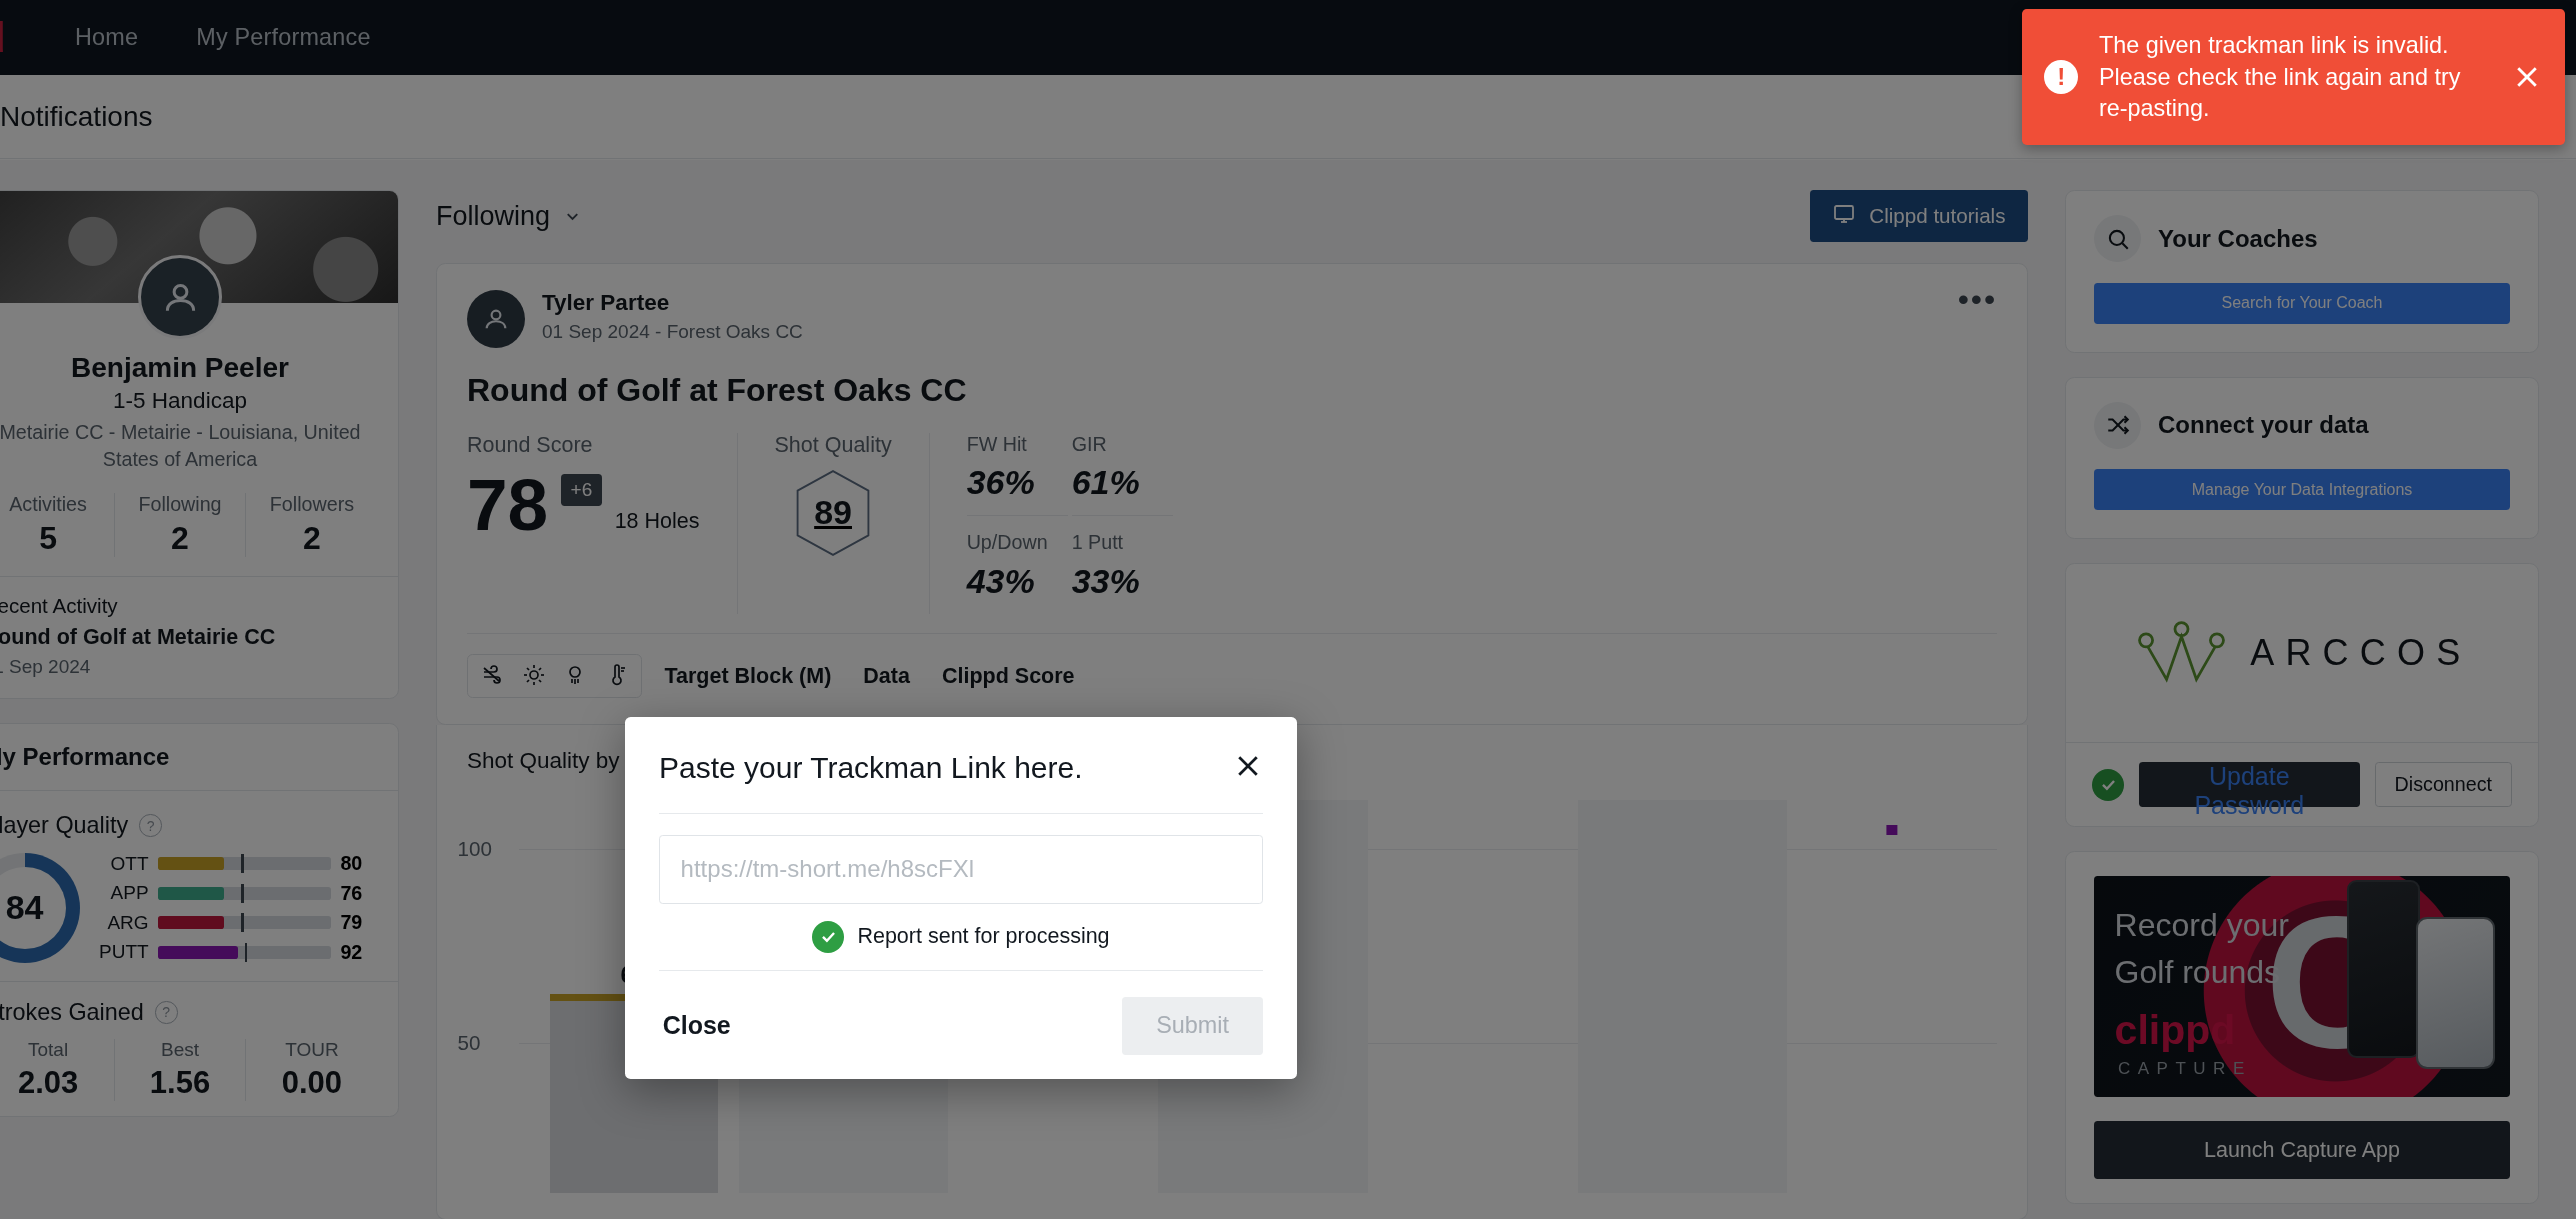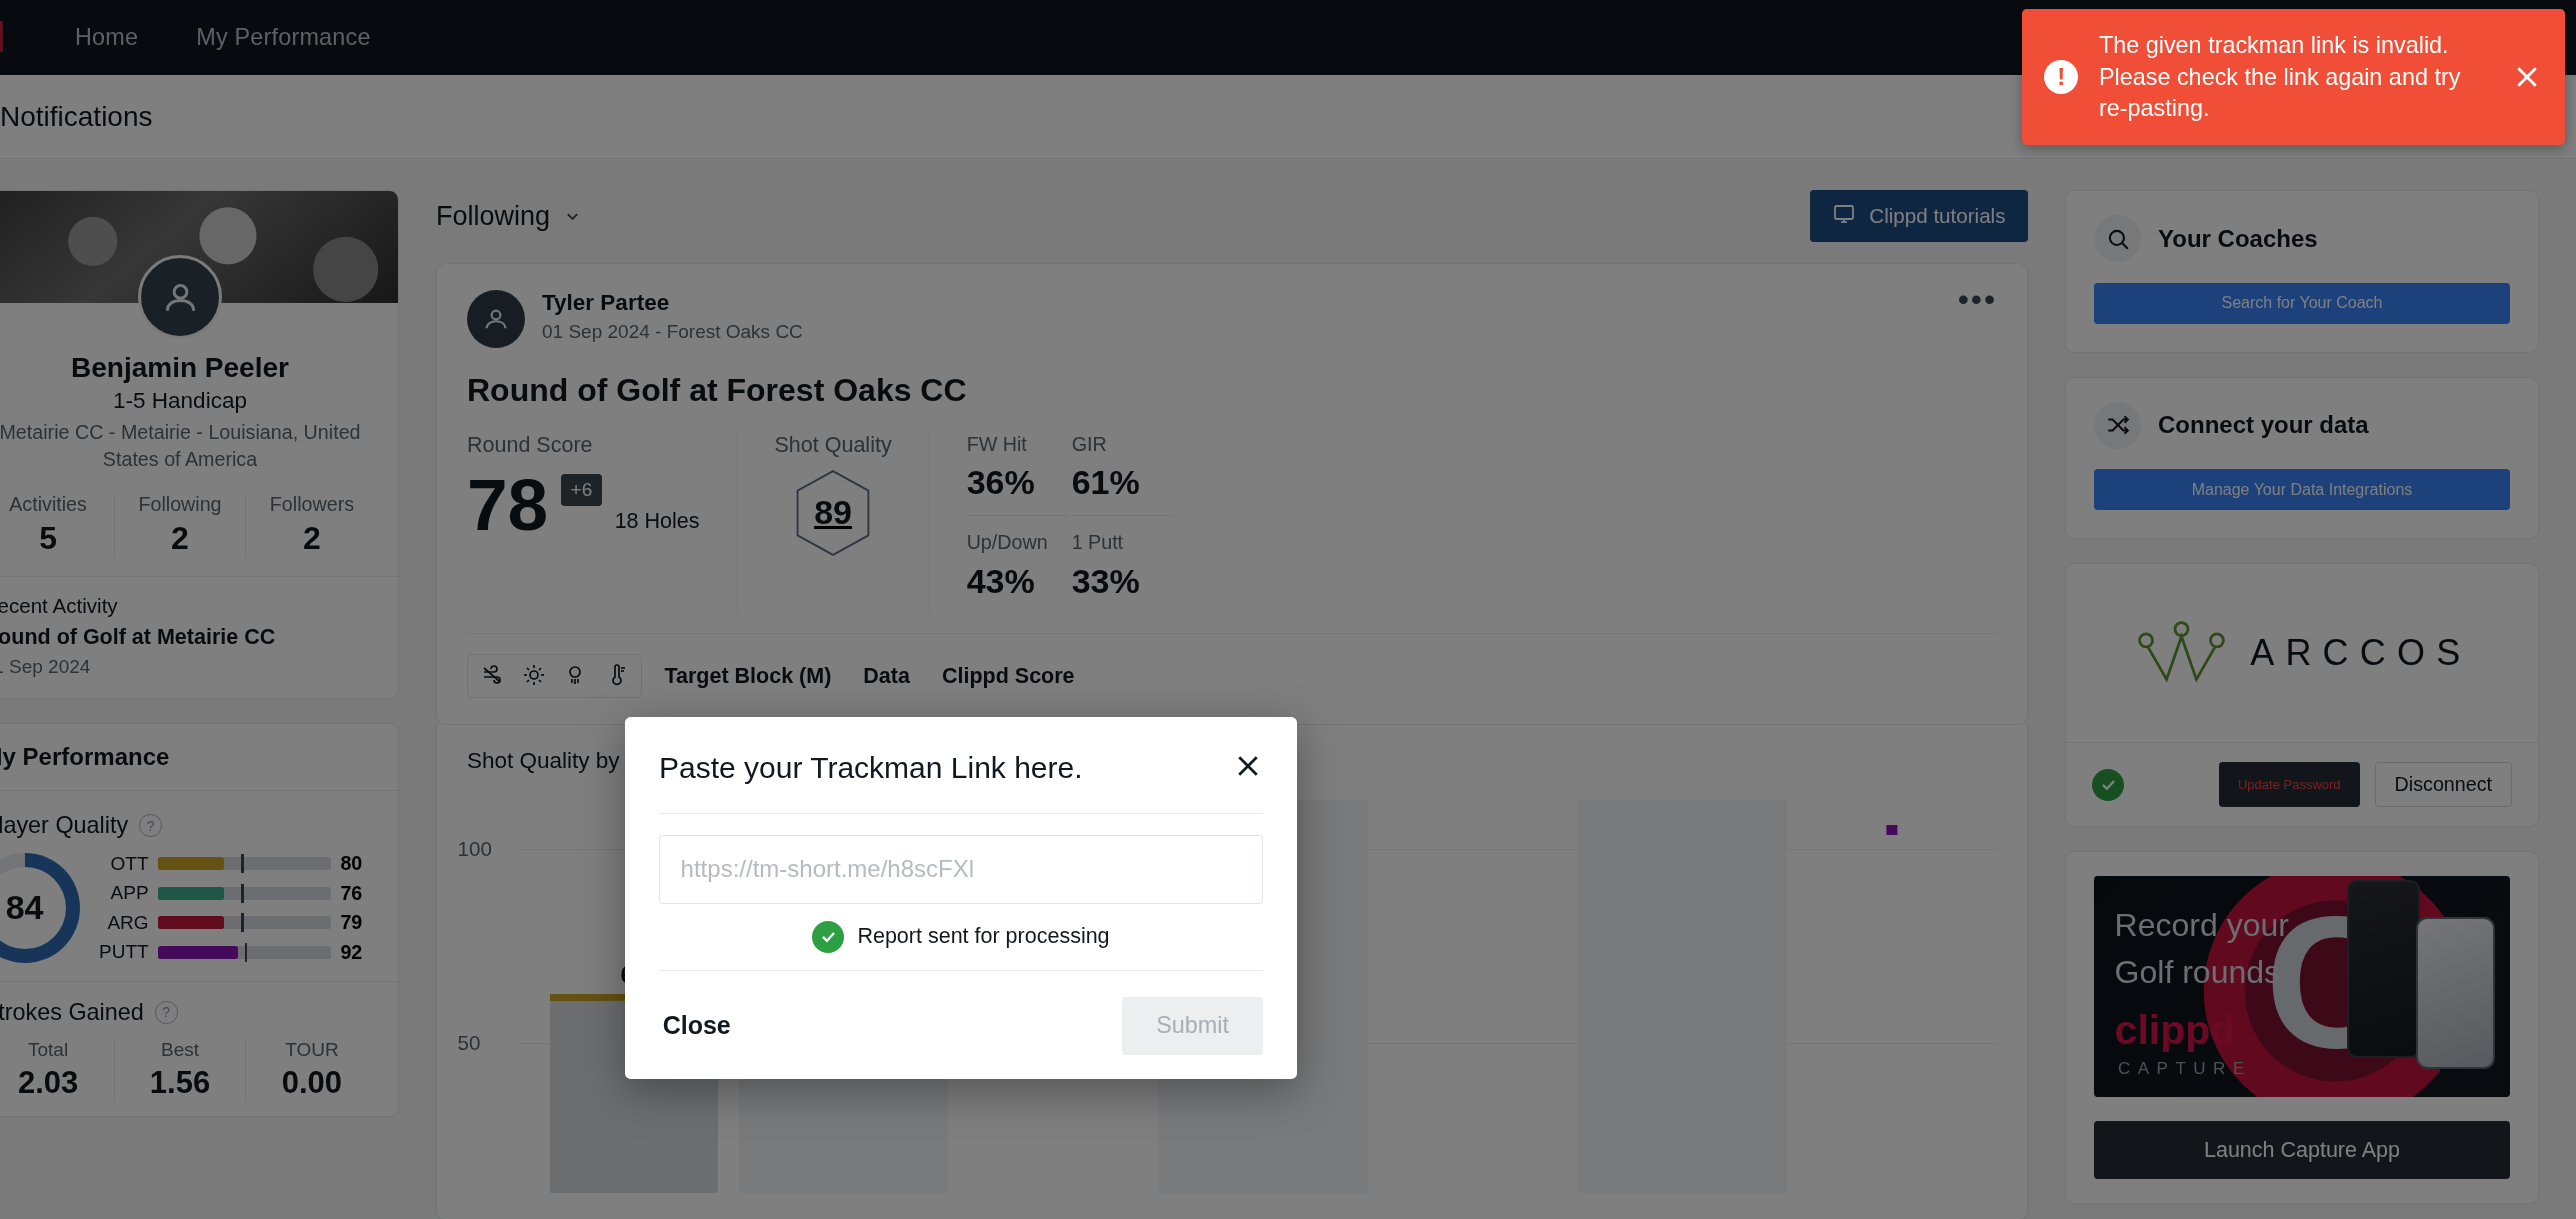--- a/index.html
+++ b/index.html
@@ -181,21 +181,21 @@
   .hex {
     position: relative; width: 82px; height: 92px;
     display:flex; align-items:center; justify-content:center;
   }
   .hex svg { position:absolute; inset:0; width:82px; height:92px; }
   .hex span { position: relative; font-size: 34px; font-weight: bold; color:#12181f; }
   .pct-grid { display:grid; grid-template-columns: 101px 101px; gap: 0 4px; }
   .pct-cell { padding: 0 0 13px 0; }
   .pct-cell.brow { border-top:0.9px solid #e8ebee; padding-top: 15px; }
   .pct-label { font-size: 19.7px; color:#5a646e; }
-  .pct-val { font-size: 34px; font-weight: bold; color:#12181f; margin-top: 7.5px; }
+  .pct-val { font-size: 34px; font-weight: bold; color:#12181f; margin-top: 7.5px; font-style: italic; }
 
   .chart-toolbar { display:flex; align-items:center; gap: 22.5px; margin-top: 20.6px; }
   .wx-pills {
     display:flex; align-items:center; gap:17px;
     border:0.9px solid #dfe3e7; border-radius:5.6px; padding: 7.5px 13px;
   }
   .wx-pills svg { width:24px; height:24px; color:#12181f; }
   .chart-tabs { display:flex; align-items:center; gap: 32px; font-size: 21.5px; color:#12181f; font-weight: 600; }
   .chart-tab { cursor:pointer; white-space: nowrap; }
 
@@ -229,21 +229,21 @@
   .arccos-logo-row { height: 178px; display:flex; align-items:center; justify-content:center; gap: 20.6px; }
   .arccos-word { font-size: 36px; letter-spacing: 11.2px; color:#12181f; }
   .arccos-foot {
     border-top:0.9px solid #e3e6ea; padding: 19px 26px; display:flex; align-items:center; gap: 15px;
   }
   .check-badge {
     width: 32px; height: 32px; border-radius:50%; background:#2e9e43;
     display:flex; align-items:center; justify-content:center; color:#fff; flex:0 0 32px;
   }
   .check-badge svg { width: 19px; height:19px; }
-  .btn-dark-sm { margin-left:auto; background:#242d36; color:#ef4444; border:none; border-radius:3.7px; height:45px; padding: 0 19px; font-size: 13px; cursor:pointer; }
+  .btn-dark-sm { margin-left:auto; background:#242d36; color:#3b82f6; border:none; border-radius:3.7px; height:45px; padding: 0 19px; font-size: 25px; cursor:pointer; }
   .btn-out-sm { background:#fff; color:#12181f; border:0.9px solid #cfd4d9; border-radius:3.7px; height:45px; padding: 0 19px; font-size: 19.7px; cursor:pointer; }
   .promo-card { padding: 24px 28px; }
   .promo-img {
     position: relative; height: 221px; border-radius: 3.7px; overflow:hidden;
     background: radial-gradient(circle at 58% 52%, #7a1030 0 90px, transparent 91px),
                 radial-gradient(circle at 58% 52%, #c1123f 0 131px, transparent 132px),
                 linear-gradient(135deg,#0c1219 0%, #11181f 100%);
   }
   .promo-bigC {
     position:absolute; right: 110px; top: 13px;

